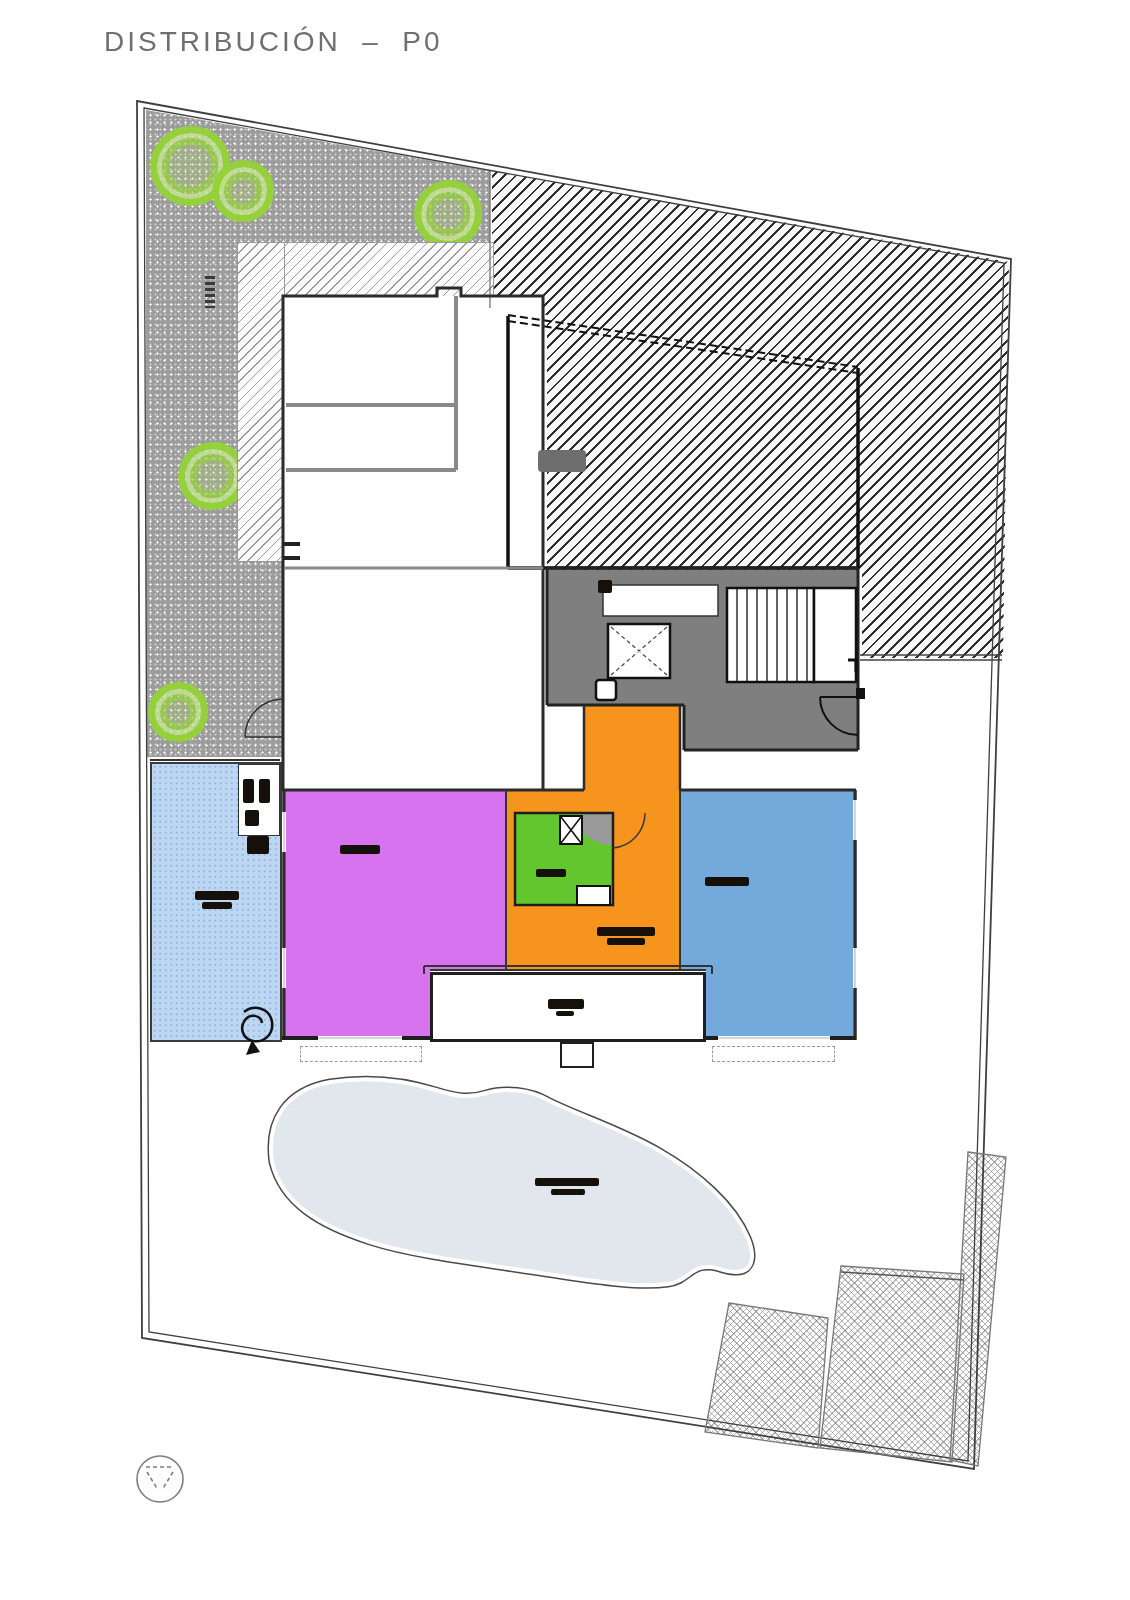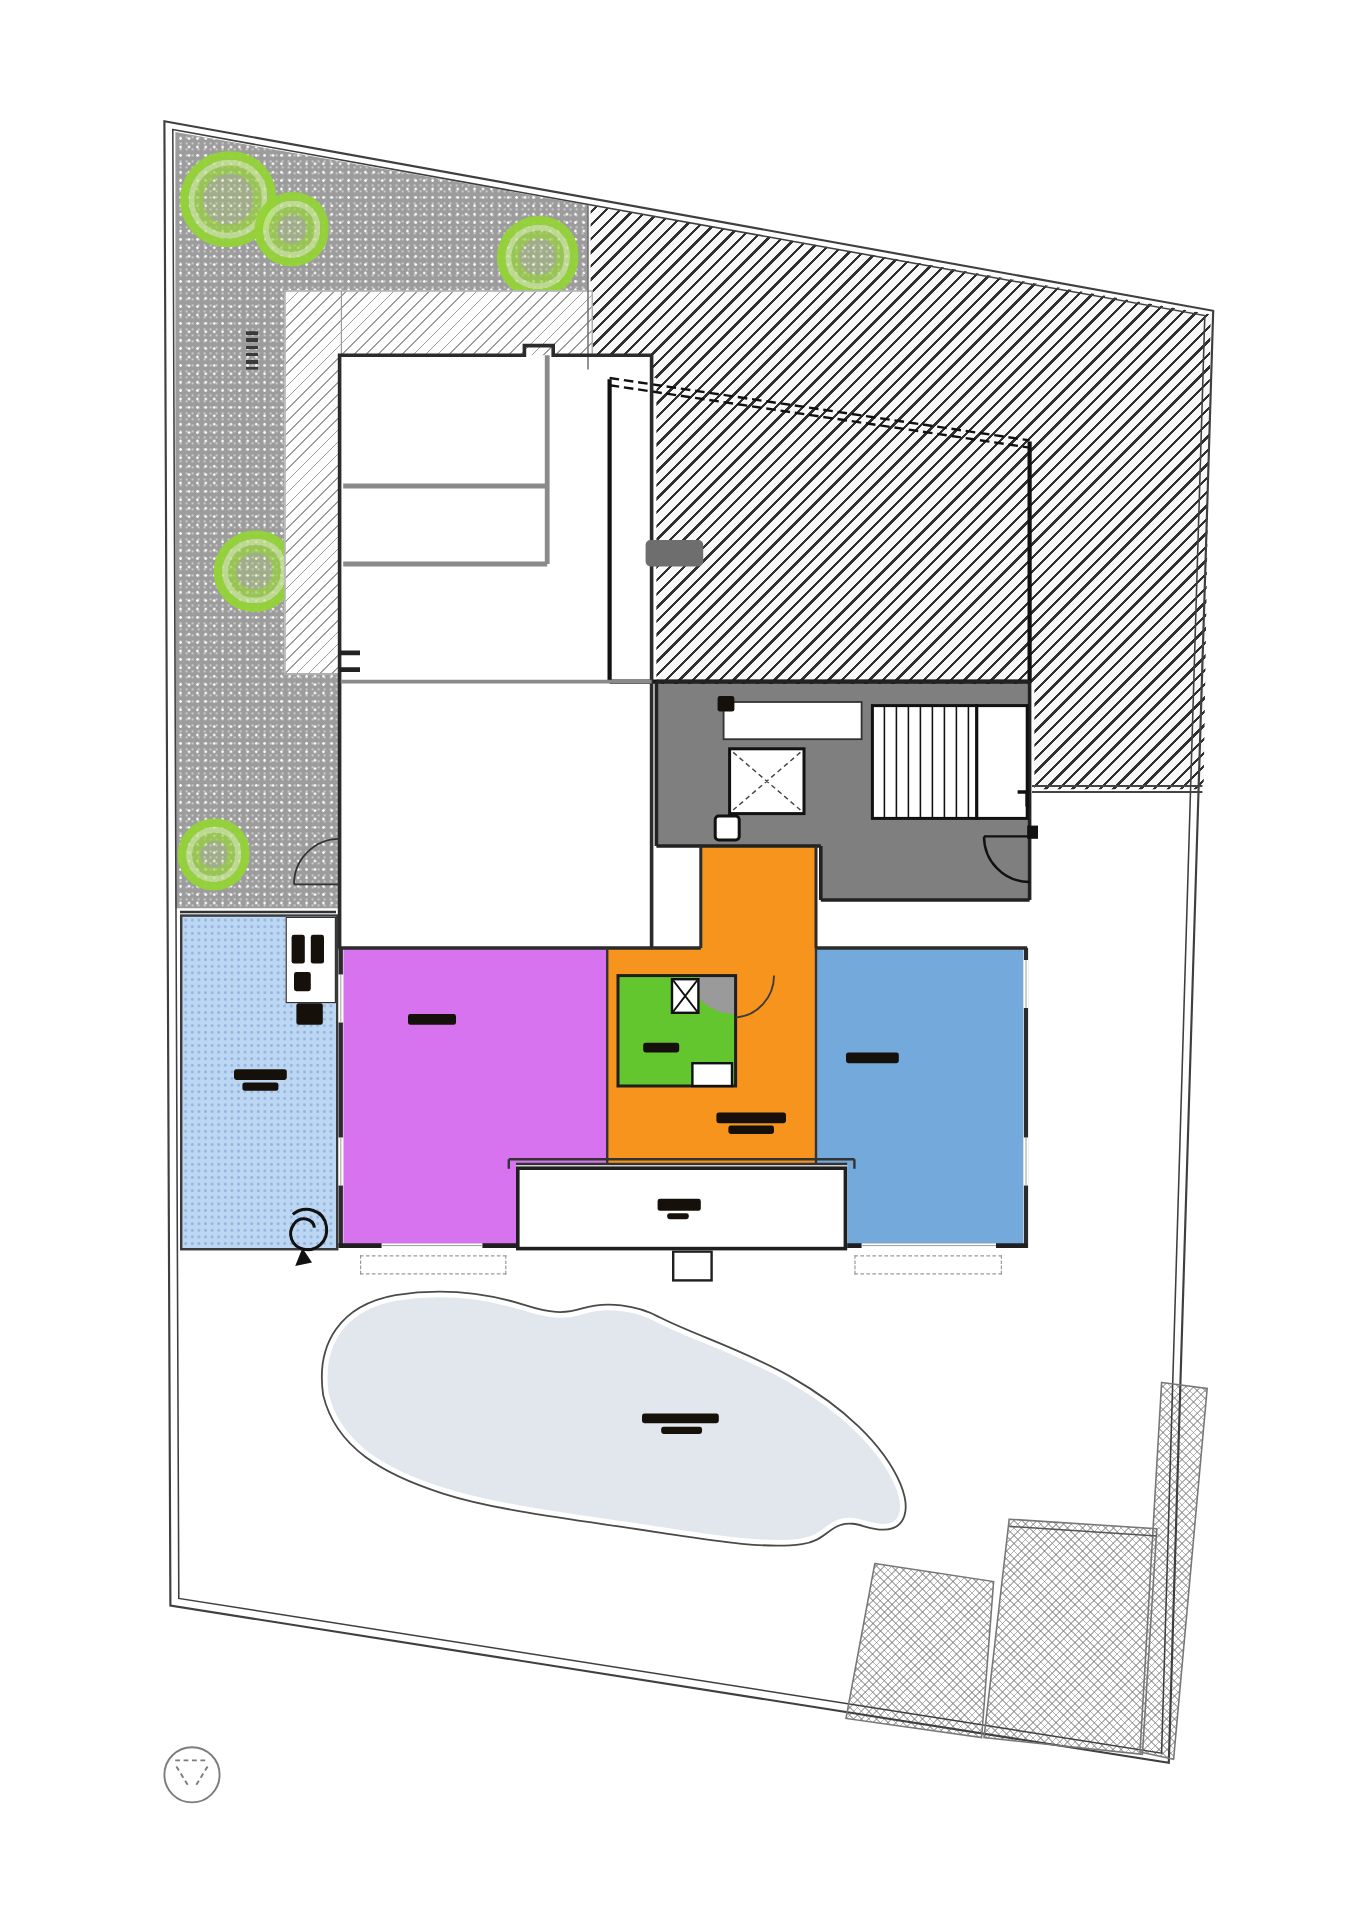--- a/index.html
+++ b/index.html
@@ -67,20 +67,21 @@
   .blob{position:absolute;background:#16100a;border-radius:2px;}
   .blob.striped{background:repeating-linear-gradient(#3a3a3a 0 3px,transparent 3px 6px);border-radius:0;}
 
   svg.overlay{position:absolute;left:0;top:0;pointer-events:none;}
 </style>
 </head>
 <body>
 
 <div id="stage">
 
+  <div id="page-title">DISTRIBUCIÓN  –  P0</div>
 
   <div class="region" id="terrace"></div>
   <div id="trees-layer" class="abs" style="left:0;top:0;">
       <div class="tree" style="left: 150px; top: 126px; width: 66px; height: 66px;"></div>
       <div class="tree" style="left: 212px; top: 160px; width: 48px; height: 48px;"></div>
       <div class="tree" style="left: 414px; top: 180px; width: 54px; height: 54px;"></div>
       <div class="tree" style="left: 178px; top: 442px; width: 54px; height: 54px;"></div>
       <div class="tree" style="left: 148px; top: 682px; width: 46px; height: 46px;"></div>
     </div>
   <div class="region" id="dense-hatch"></div>

